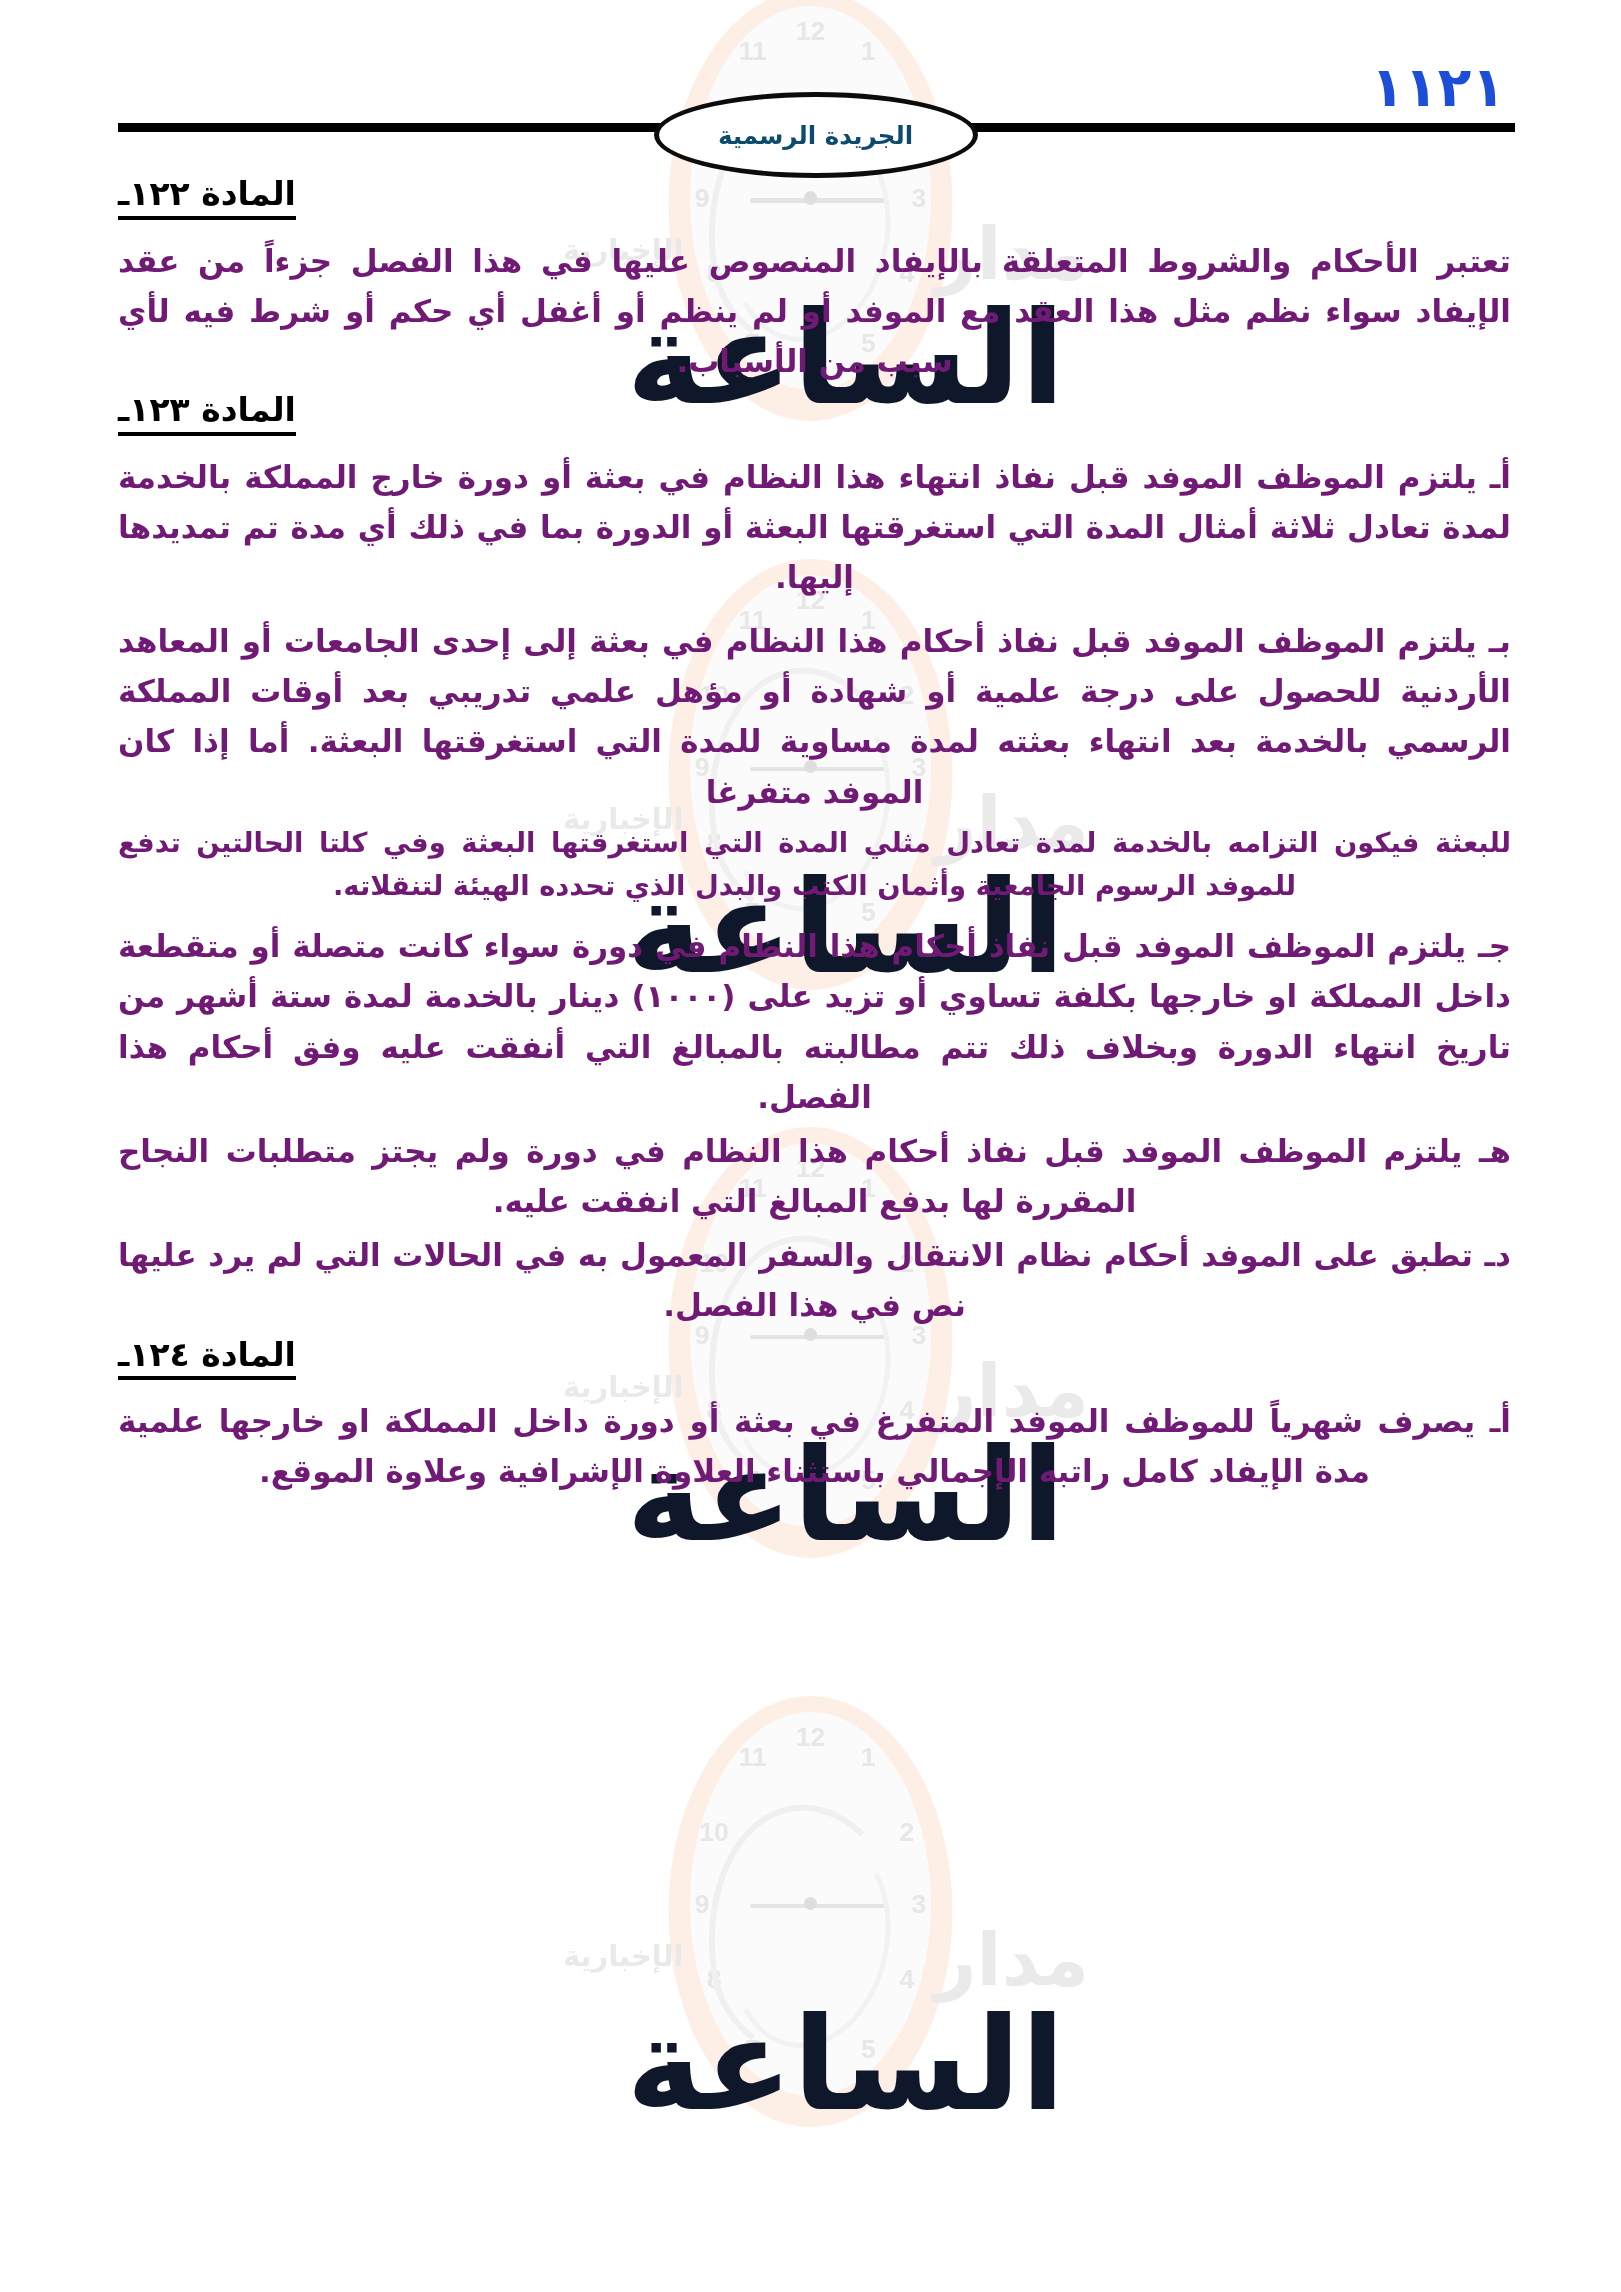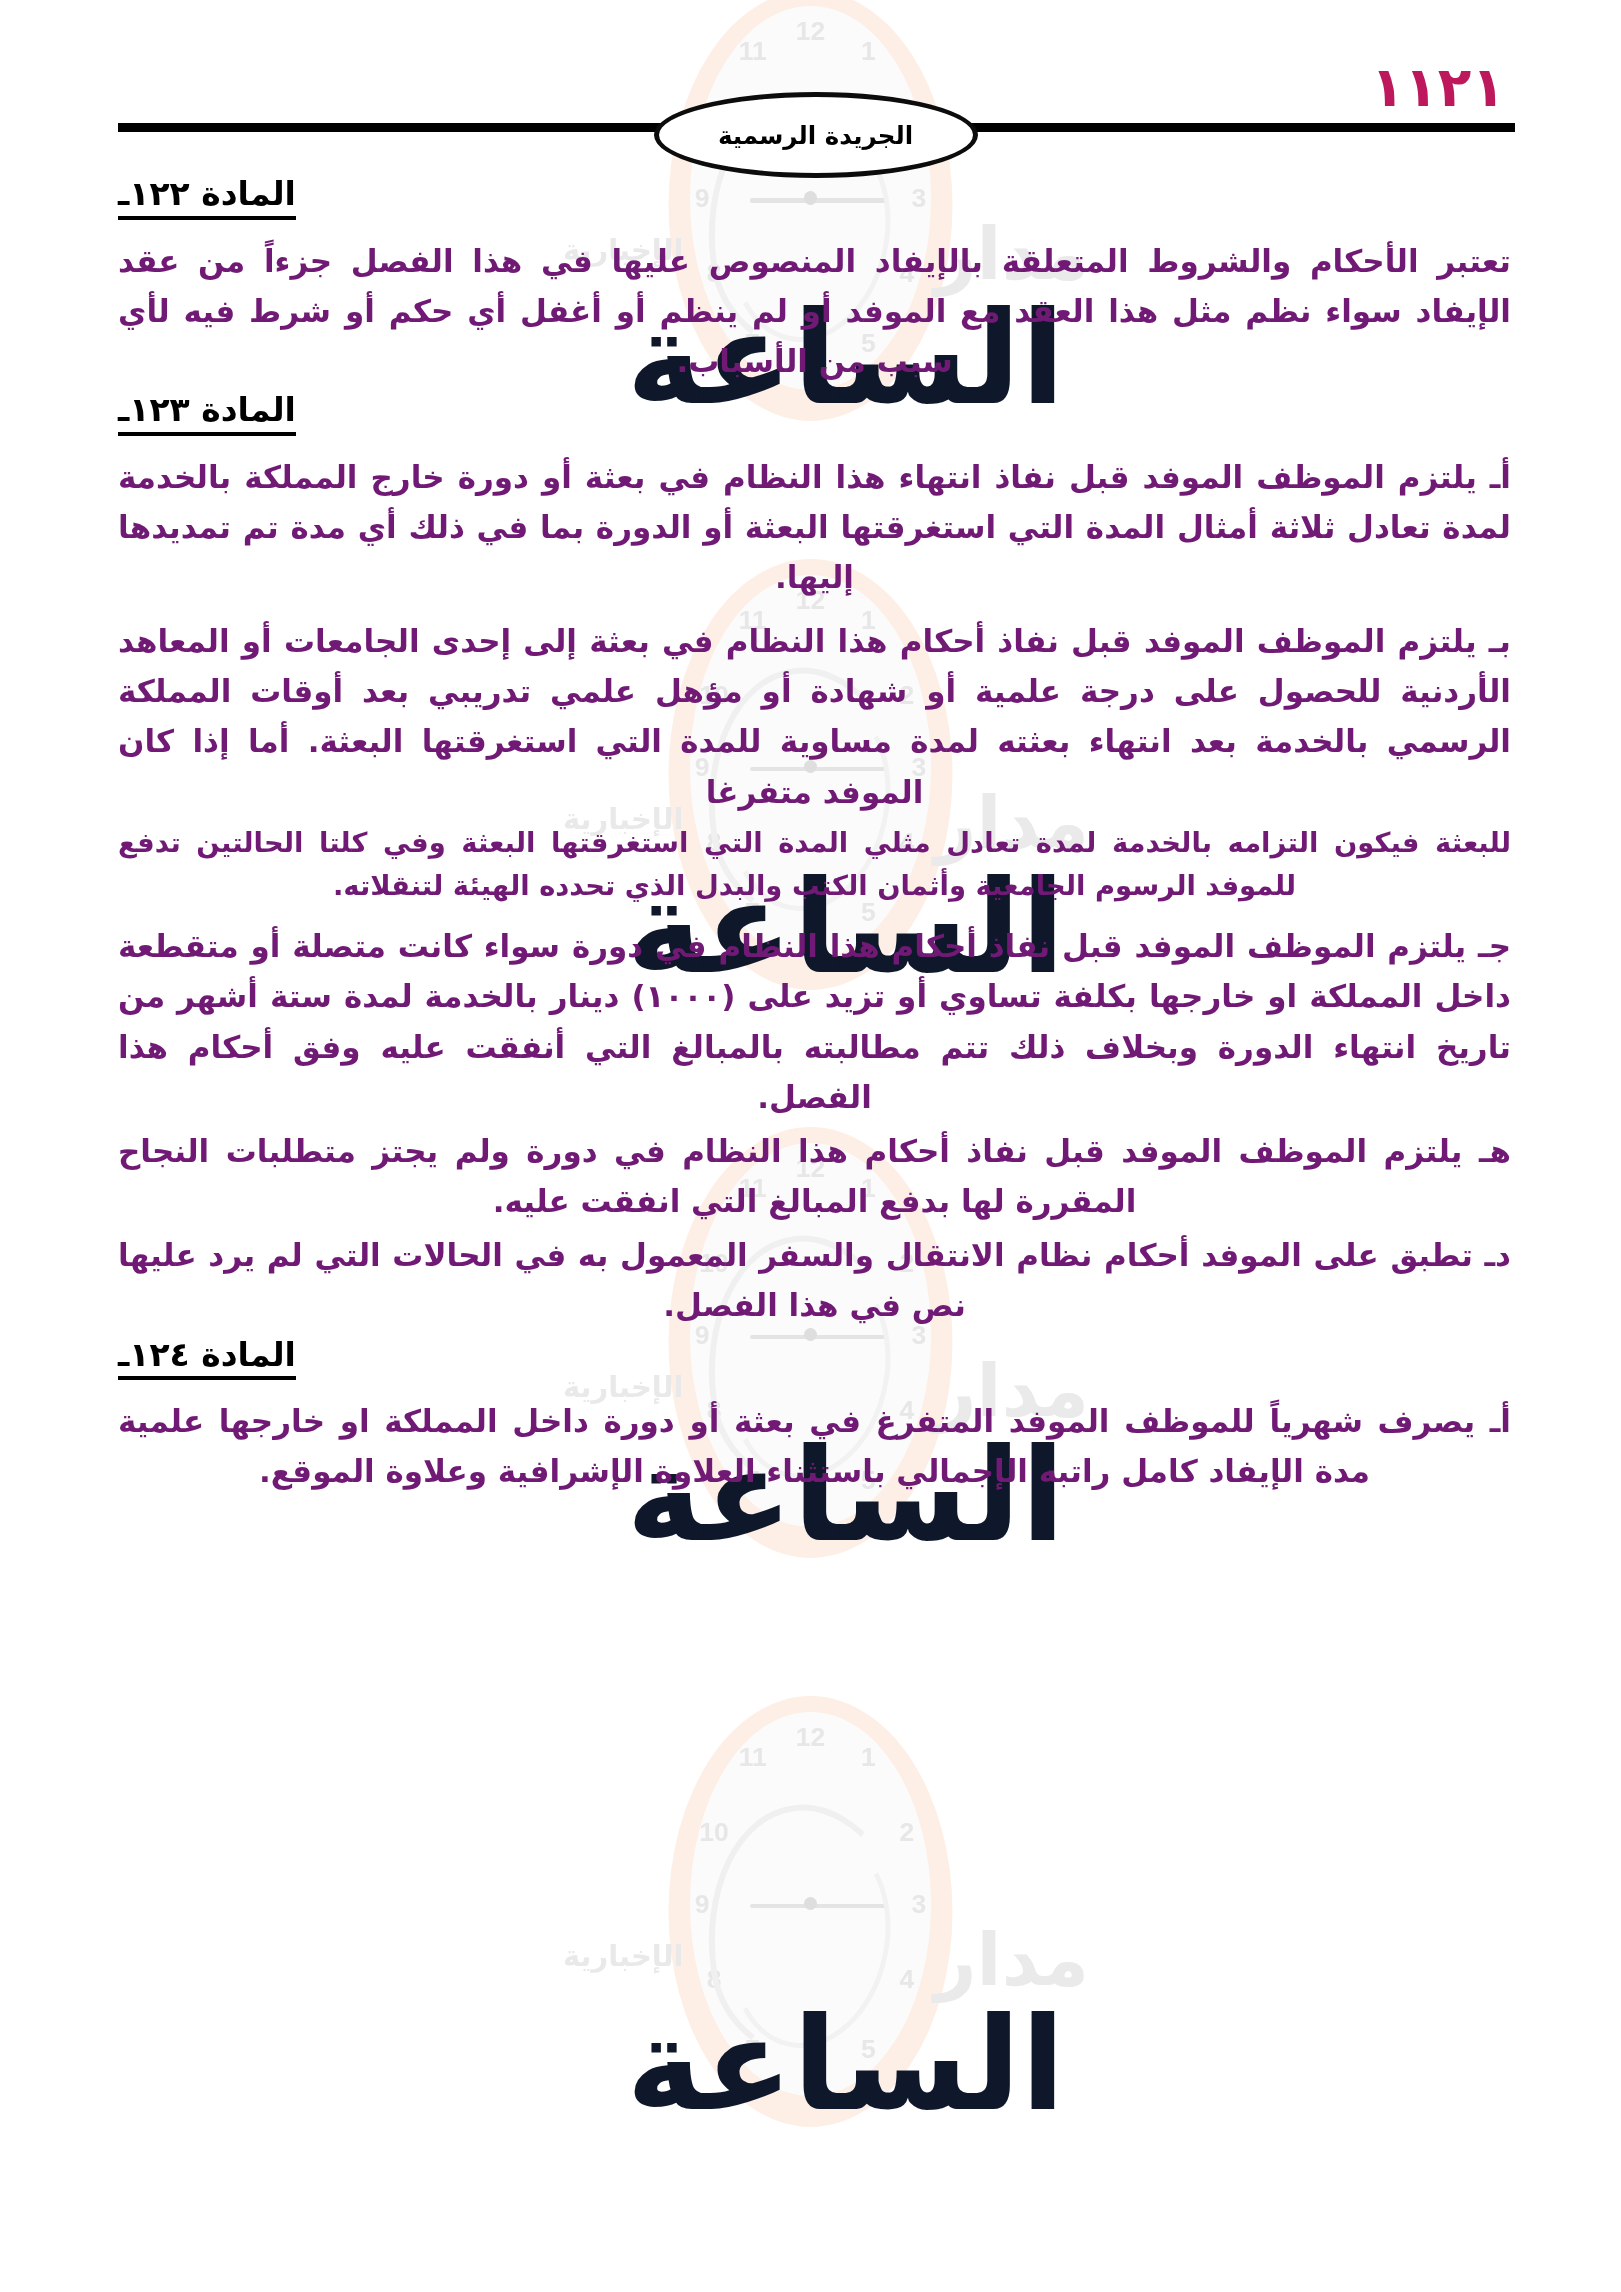--- a/index.html
+++ b/index.html
@@ -156,21 +156,21 @@
     right: 0;
     height: 206px;
     z-index: 3;
   }
   .page-number {
     position: absolute;
     top: 55px;
     right: 116px;
     font-size: 55px;
     font-weight: 700;
-    color: #be185d;
+    color: #1d4ed8;
     letter-spacing: 3.9px;
     direction: rtl;
     font-family: "DejaVu Sans", "Liberation Sans", sans-serif;
   }
   .header-rule {
     position: absolute;
     top: 123px;
     left: 118px;
     right: 106px;
     height: 8.8px;
@@ -186,21 +186,21 @@
     border: 5.9px solid #0c0c0c;
     border-radius: 50%;
     background: #ffffff;
     display: flex;
     align-items: center;
     justify-content: center;
   }
   .gazette-oval span {
     font-size: 24.5px;
     font-weight: 700;
-    color: #000000;
+    color: #0c4a6e;
     direction: rtl;
   }
 
   
   .content {
     position: absolute;
     top: 174px;
     right: 110px;
     left: 118px;
     z-index: 2;

